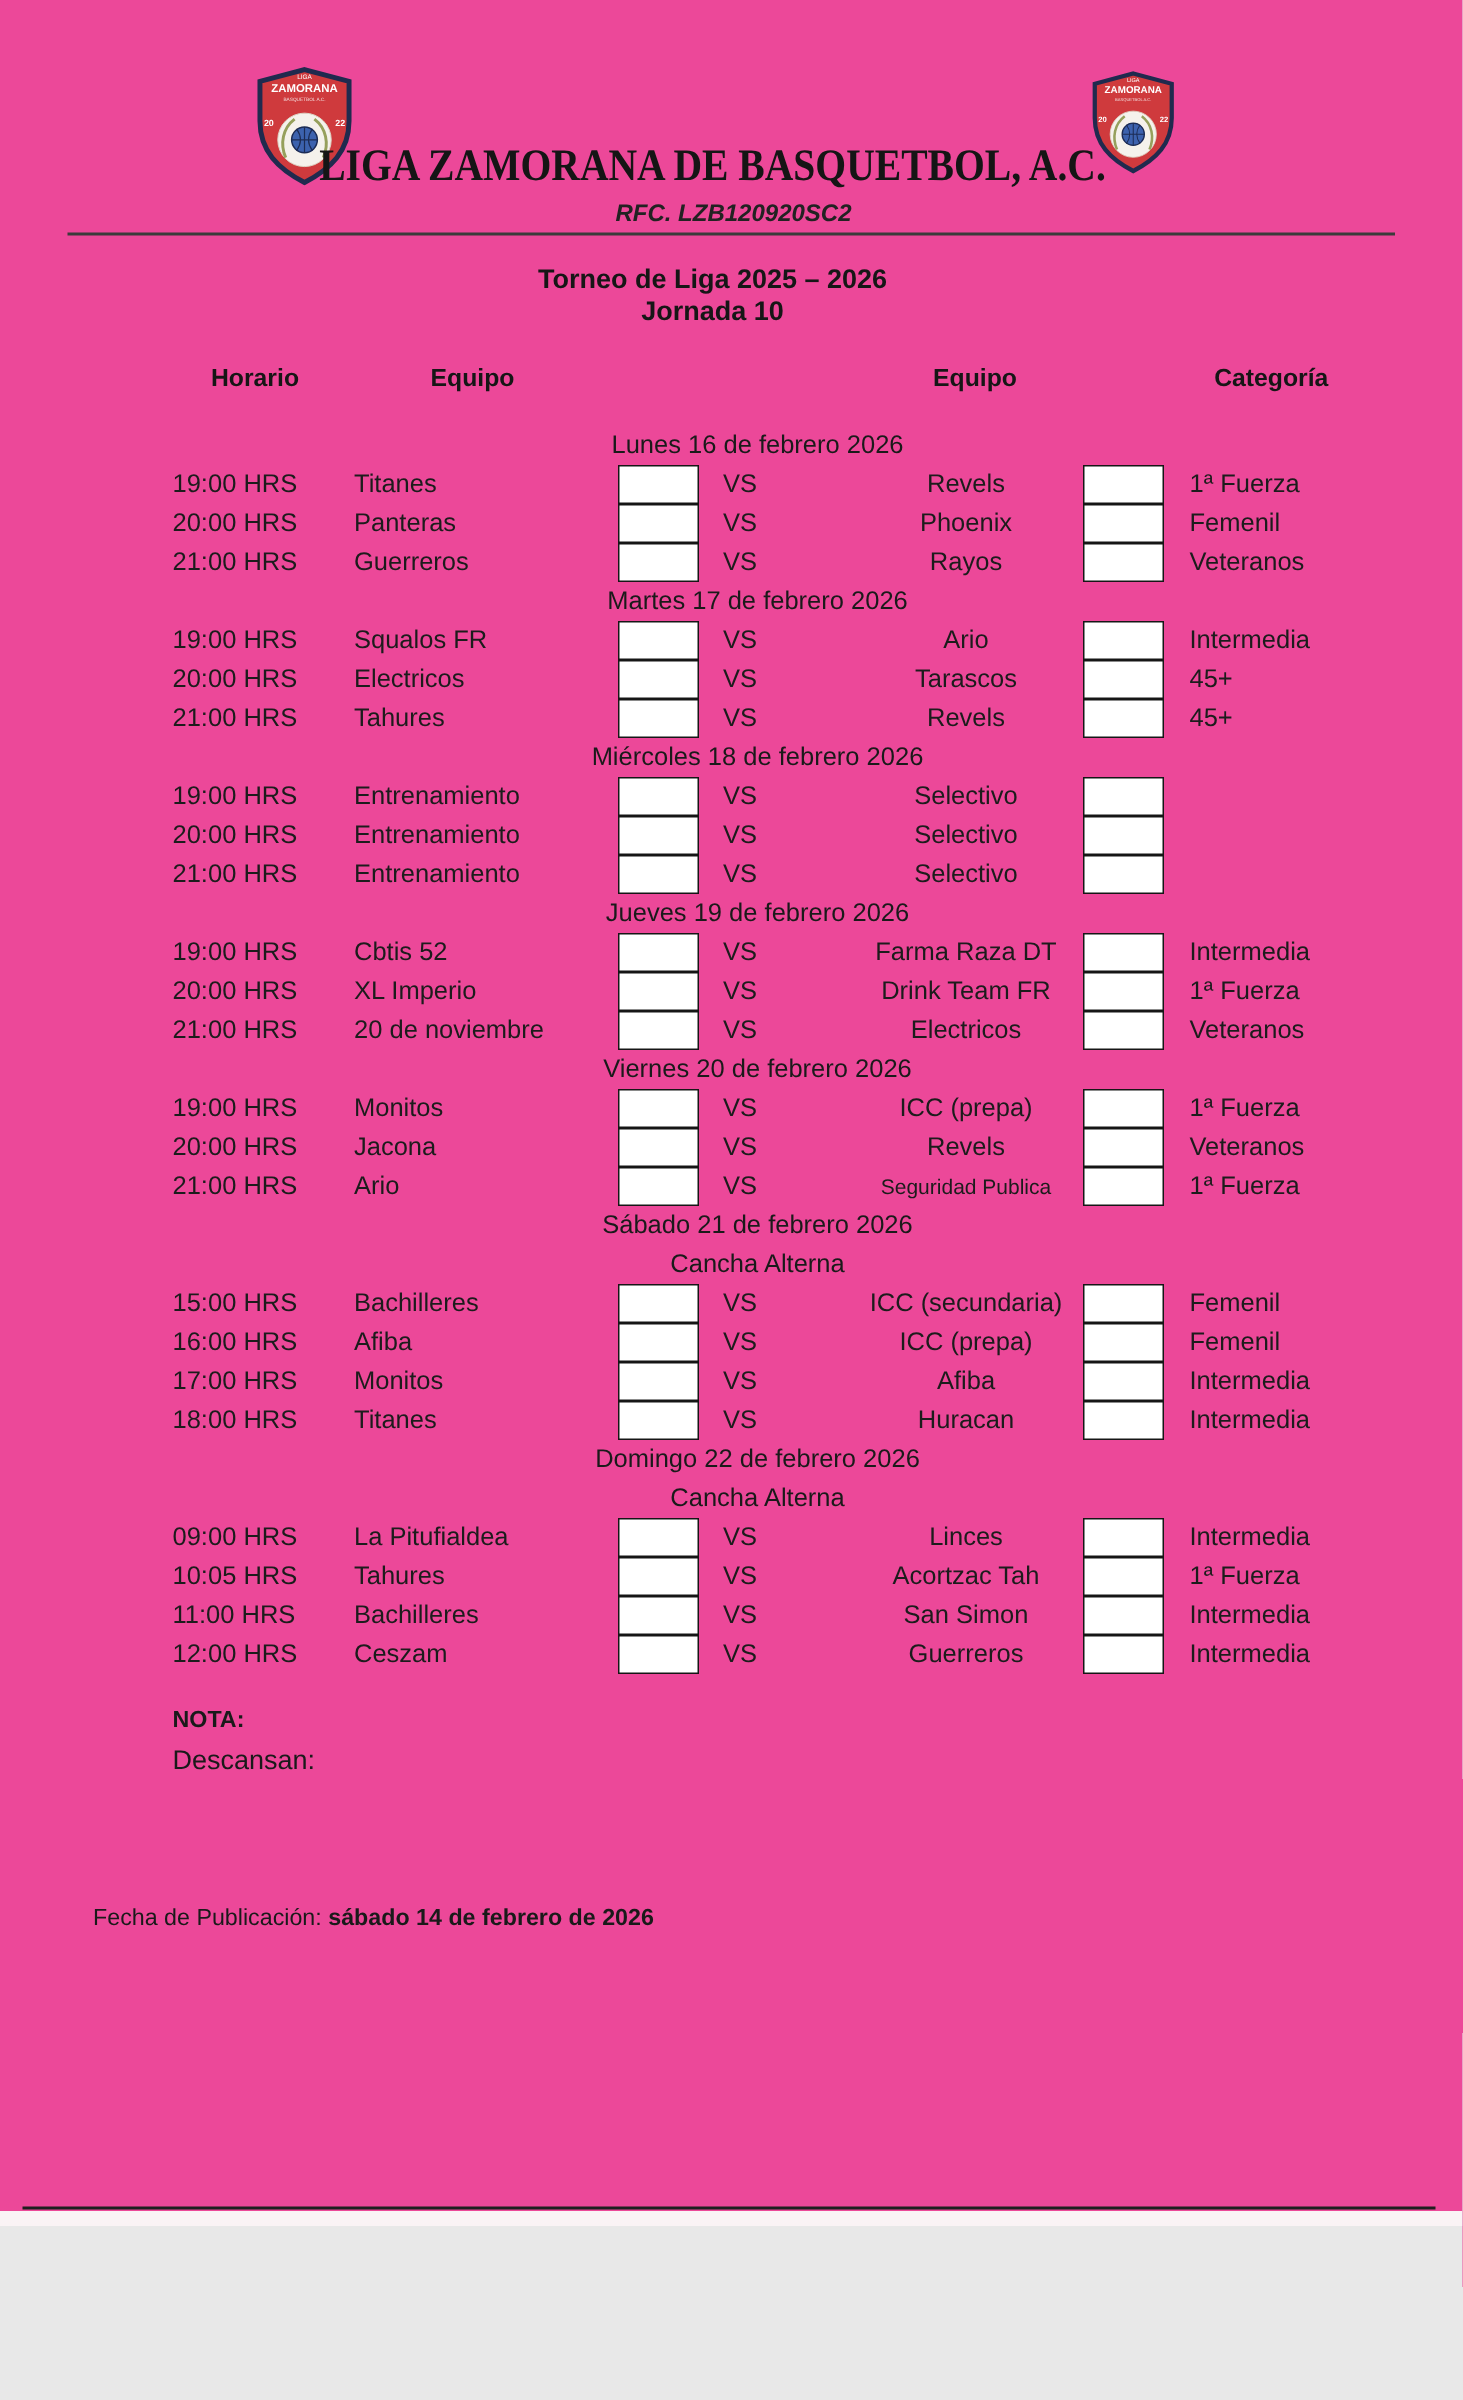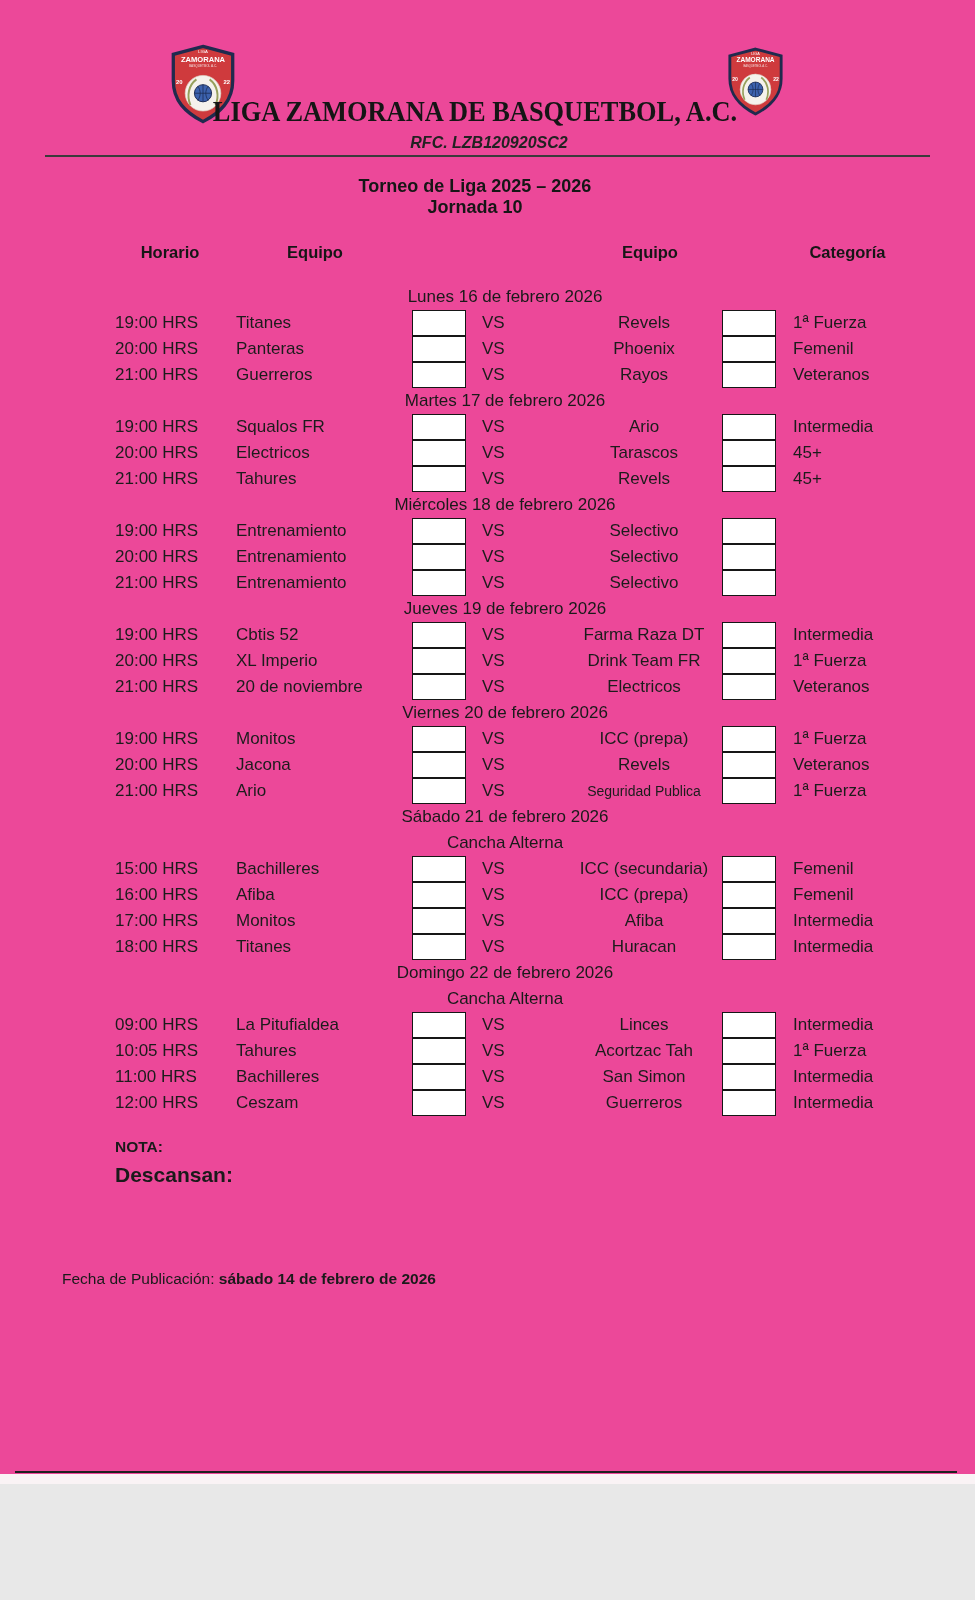--- a/index.html
+++ b/index.html
@@ -44,21 +44,21 @@
   .c-team2{left:565px;width:158px;text-align:center;}
   .c-cat{left:793px;width:135px;}
   .team-small{font-size:14px;}
   .score-box{position:absolute;top:0;width:54px;height:26px;box-sizing:border-box;
     border:1.8px solid #161616;background:#fff;}
   .box-home{left:412px;}
   .box-away{left:722px;}
   
   .note{position:absolute;top:1138px;left:115px;font-size:15px;color:#1a1a1a;}
   .note-title{font-weight:bold;font-size:15.5px;margin-bottom:7px;}
-  .note-sub{font-weight:bold;font-size:21px;margin-bottom:6px;}
+  .note-sub{font-weight:normal;font-size:18px;margin-bottom:6px;}
   .note-row{height:24px;line-height:24px;}
   .note-cat{display:inline-block;width:113px;}
   
   .pub{position:absolute;top:1270px;left:62px;font-size:15.5px;color:#1a1a1a;}
   .pub b{font-size:15.5px;}
   
   .footer-line{position:absolute;top:1471px;left:15px;width:942px;height:2px;background:#1f1f1f;}
   .footer-text{position:absolute;top:1477px;left:0;width:880px;text-align:center;}
   .footer-text span{display:inline-block;font-weight:bold;font-size:17.5px;
     transform:scaleX(0.88);transform-origin:50% 50%;color:#141414;white-space:nowrap;}

